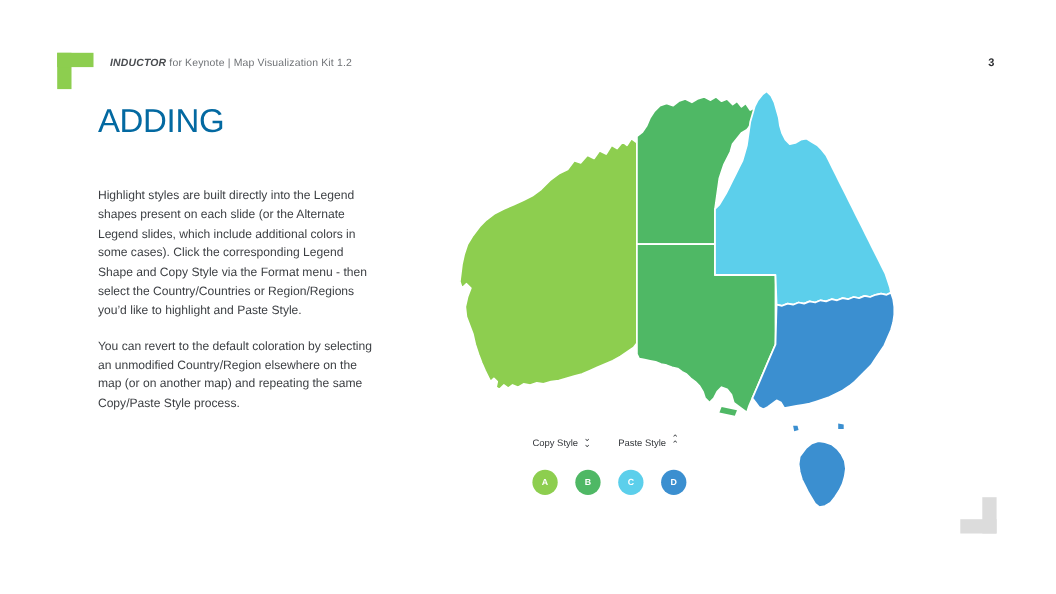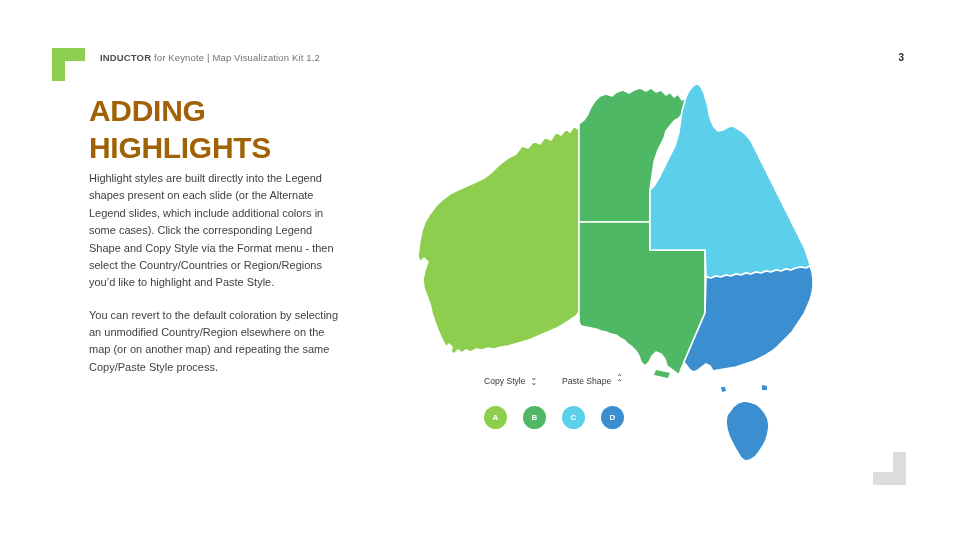--- a/index.html
+++ b/index.html
@@ -48,43 +48,44 @@
     left: 100px;
     top: 52px;
     font-size: 9.5px;
     letter-spacing: 0.15px;
     color: #6f7276;
     white-space: nowrap;
   }
   .header-line .brand {
     font-weight: bold;
     color: #4a4d51;
+    font-style: italic;
   }
 
   .page-number {
     position: absolute;
     right: 56px;
     top: 52px;
     font-size: 10px;
     font-weight: bold;
     color: #2b2d30;
     text-align: right;
   }
 
   
   .title {
     position: absolute;
     left: 89px;
     top: 93px;
     width: 330px;
     font-size: 30px;
-    font-weight: bold;
+    font-weight: normal;
     line-height: 1.22;
     letter-spacing: -0.3px;
-    color: #a16207;
+    color: #0369a1;
     text-transform: uppercase;
   }
   .title .line { display: block; }
 
   
   .body-copy {
     position: absolute;
     left: 89px;
     top: 170px;
     width: 258px;
@@ -99,20 +100,21 @@
   .legend {
     position: absolute;
     left: 484px;
     top: 376px;
     width: 160px;
     z-index: 5;
   }
   .legend-heads {
     display: flex;
     align-items: center;
+    margin-top: 21px;
   }
   .legend-head {
     display: flex;
     align-items: center;
     gap: 5px;
     font-size: 8.6px;
     color: #34373b;
     white-space: nowrap;
   }
   .legend-head.copy { width: 78px; }
@@ -183,21 +185,20 @@
   </div>
 
   <div class="header-line">
     <span class="brand">INDUCTOR</span><span> for Keynote | Map Visualization Kit 1.2</span>
   </div>
 
   <div class="page-number">3</div>
 
   <div class="title">
     <span class="line">ADDING</span>
-    <span class="line">HIGHLIGHTS</span>
   </div>
 
   <div class="body-copy">
     <p>Highlight styles are built directly into the Legend shapes present on each slide (or the Alternate Legend slides, which include additional colors in some cases). Click the corresponding Legend Shape and Copy Style via the Format menu - then select the Country/Countries or Region/Regions you’d like to highlight and Paste Style.</p>
     <p>You can revert to the default coloration by selecting an unmodified Country/Region elsewhere on the map (or on another map) and repeating the same Copy/Paste Style process.</p>
   </div>
 
   <div class="map-wrap">
     <svg viewBox="0 0 440 400" xmlns="http://www.w3.org/2000/svg">
       <g stroke="#ffffff" stroke-width="1.6" stroke-linejoin="round">
@@ -271,21 +272,21 @@
   <div class="legend">
     <div class="legend-heads">
       <div class="legend-head copy">
         <span>Copy Style</span>
         <span class="chev-stack">
           <span>⌄</span>
           <span>⌄</span>
         </span>
       </div>
       <div class="legend-head paste">
-        <span>Paste Shape</span>
+        <span>Paste Style</span>
         <span class="chev-stack">
           <span>⌃</span>
           <span>⌃</span>
         </span>
       </div>
     </div>
     <div class="legend-swatches">
       <div class="swatch" style="background: rgb(141, 206, 79);">A</div>
       <div class="swatch" style="background: rgb(79, 184, 101);">B</div>
       <div class="swatch" style="background: rgb(92, 207, 235);">C</div>

